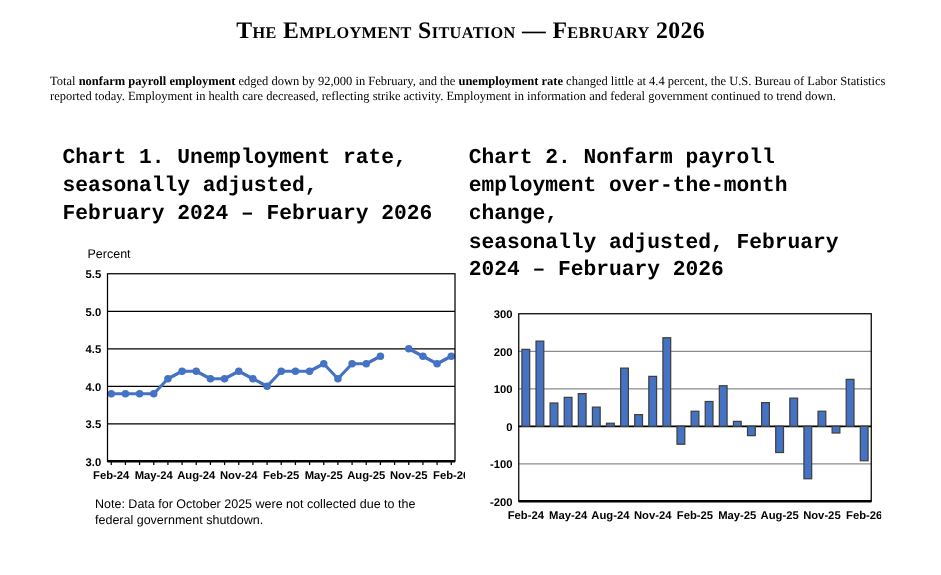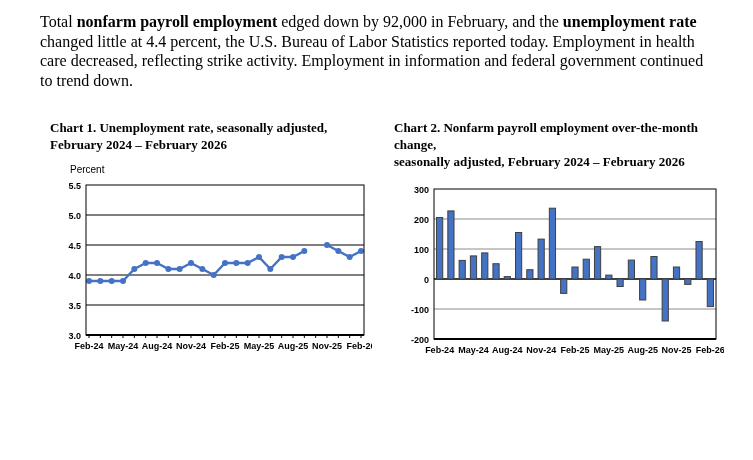--- a/index.html
+++ b/index.html
@@ -6,43 +6,44 @@
   body{
     width:753px;height:460px;background:#ffffff;color:#000;
     font-family:"Liberation Serif",serif;overflow:hidden;
   }
   .page{position:relative;width:753px;height:460px;background:#fff;}
   .title{
     margin:14px 20px 0;text-align:center;
     font-size:19px;font-weight:bold;font-variant:small-caps;letter-spacing:.3px;
   }
   .intro{
-    margin:12px 40px 0;width:676px;
-    font-size:16px;line-height:1.22;
+    margin:24px 40px 0;width:676px;
+    font-size:10px;line-height:1.22;
   }
   .charts{display:flex;margin:18px 0 0 50px;}
   .col1{width:322px;}
-  .col2{width:334px;margin-left:22px;}
+  .col2{width:334px;margin-left:3px;}
   .chart-title{
-    font-family:Liberation Serif, serif;font-weight:bold;font-size:13px;
+    font-family:Liberation Mono, monospace;font-weight:bold;font-size:17px;
     line-height:1.32;white-space:pre-line;
   }
   .unit{font-family:"Liberation Sans",sans-serif;font-size:10px;margin-top:7px;padding-left:20px;}
   svg.plot{display:block;margin-top:2px;}
   .tick{font:bold 9px "Liberation Sans",sans-serif;fill:#000;}
   .note{
     font-family:"Liberation Sans",sans-serif;font-size:10px;line-height:1.35;
     margin:8px 0 0 26px;width:278px;
   }
 </style>
 </head>
 <body>
 
 <div class="page">
 
+  <h1 class="title">The Employment Situation — February 2026</h1>
 
   <p class="intro"><span>Total </span><b>nonfarm payroll employment</b><span> edged down by 92,000 in February, and the </span><b>unemployment rate</b><span> changed little at 4.4 percent, the U.S. Bureau of Labor Statistics reported today. Employment in health care decreased, reflecting strike activity. Employment in information and federal government continued to trend down.</span></p>
 
   <div class="charts">
 
     <section class="col1">
       <h2 class="chart-title">Chart 1. Unemployment rate, seasonally adjusted,
 February 2024 – February 2026</h2>
       <div class="unit">Percent</div>
       <svg class="plot" id="chart1" width="322" height="178">
@@ -112,20 +113,21 @@
           <text x="39" y="172" text-anchor="middle" class="tick">Feb-24</text>
           <text x="73" y="172" text-anchor="middle" class="tick">May-24</text>
           <text x="107" y="172" text-anchor="middle" class="tick">Aug-24</text>
           <text x="141" y="172" text-anchor="middle" class="tick">Nov-24</text>
           <text x="175" y="172" text-anchor="middle" class="tick">Feb-25</text>
           <text x="209" y="172" text-anchor="middle" class="tick">May-25</text>
           <text x="243" y="172" text-anchor="middle" class="tick">Aug-25</text>
           <text x="277" y="172" text-anchor="middle" class="tick">Nov-25</text>
           <text x="311" y="172" text-anchor="middle" class="tick">Feb-26</text>
         </svg>
+      <div class="note">Note: Data for October 2025 were not collected due to the federal government shutdown.</div>
     </section>
 
     <section class="col2">
       <h2 class="chart-title">Chart 2. Nonfarm payroll employment over-the-month change,
 seasonally adjusted, February 2024 – February 2026</h2>
       <svg class="plot" id="chart2" width="330" height="178">
           <text x="35" y="161.5" text-anchor="end" class="tick">-200</text>
           <line x1="40" y1="128" x2="322" y2="128" stroke="#8c8c8c" stroke-width="1"></line>
           <text x="35" y="131.5" text-anchor="end" class="tick">-100</text>
           <line x1="40" y1="98" x2="322" y2="98" stroke="#000000" stroke-width="1.4"></line>

